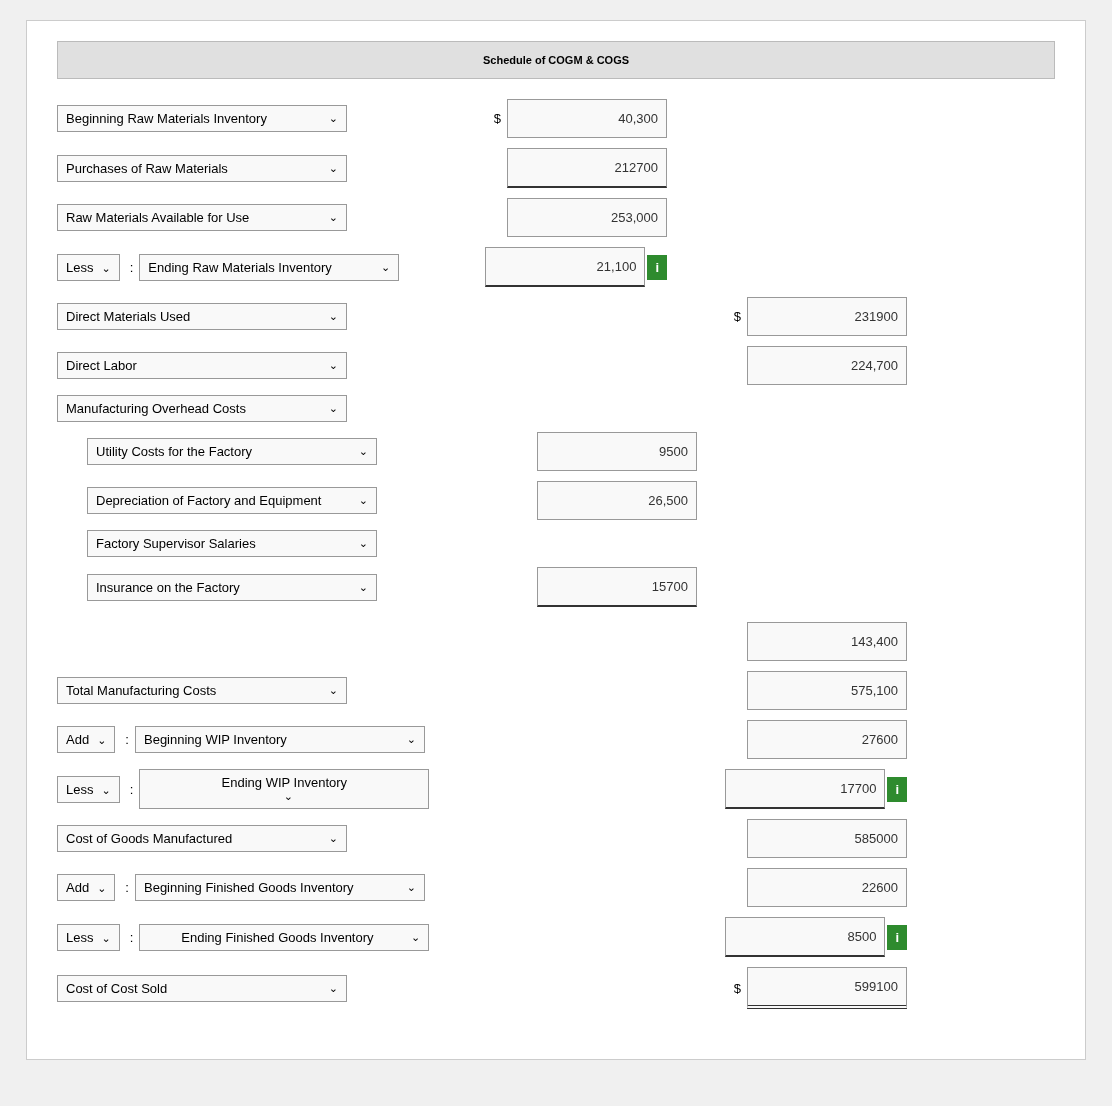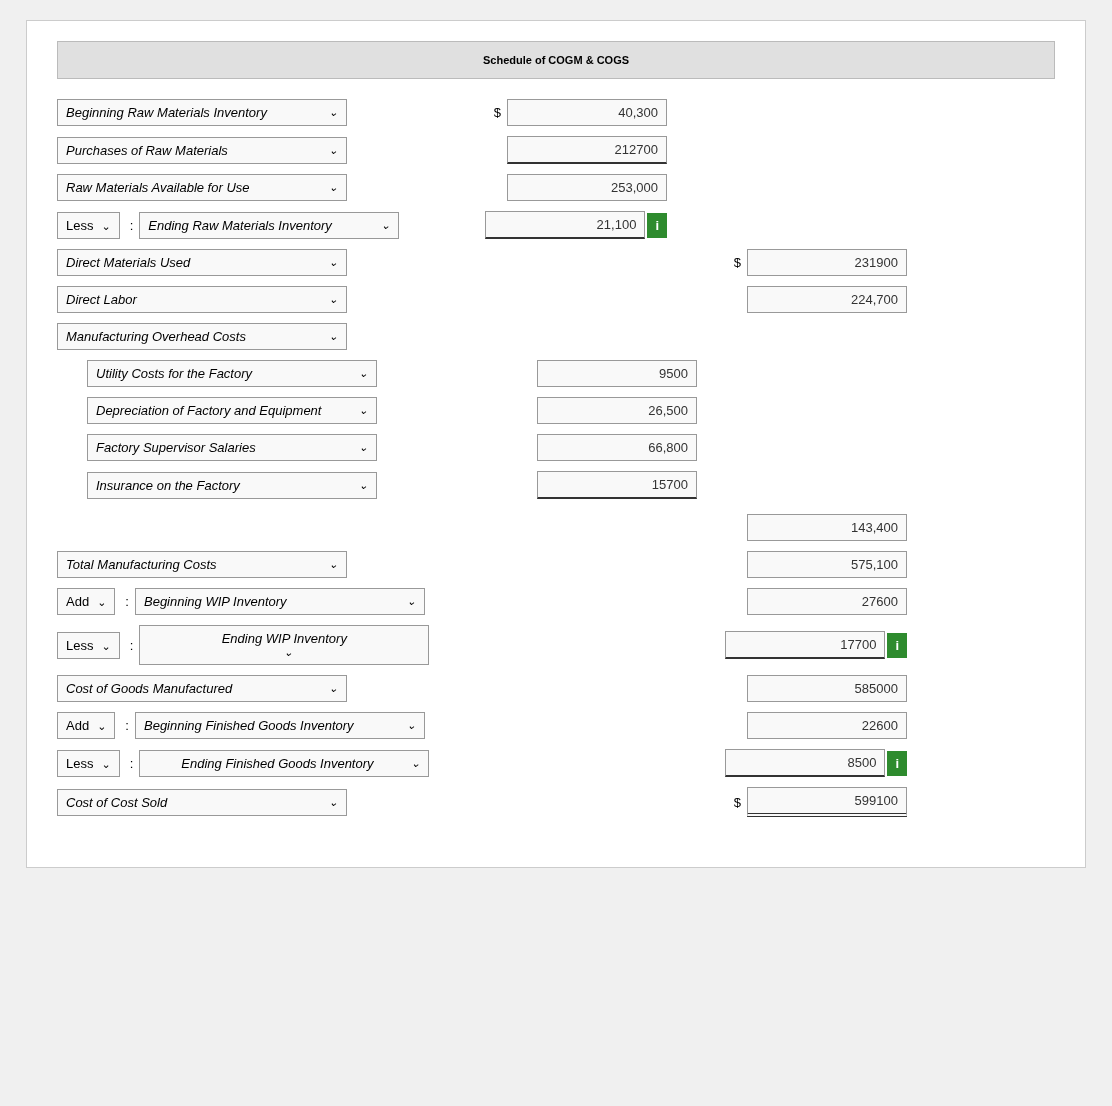--- a/index.html
+++ b/index.html
@@ -33,31 +33,30 @@
     }
     .dropdown {
       display: flex;
       align-items: center;
       background: #f9f9f9;
       border: 1px solid #999;
       padding: 5px 8px;
       min-width: 140px;
       cursor: pointer;
       justify-content: space-between;
-      font-style: italic;
     }
     .dropdown.wide { min-width: 290px; }
     .dropdown-arrow {
       margin-left: 8px;
       font-size: 11px;
     }
     .input-box {
       border: 1px solid #999;
       background: #f9f9f9;
-      padding: 5px 8px;
+      padding: 11px 8px;
       text-align: right;
       min-width: 120px;
       color: #333;
     }
     .input-box.col2 { min-width: 160px; }
     .input-box.col3 { min-width: 160px; }
     .dollar-sign {
       margin: 0 6px;
       font-size: 13px;
     }
@@ -217,23 +216,20 @@
     <div class="col3-area"></div>
   </div>
 
   <div class="row overhead-indent">
     <div class="col1-area">
       <div class="dropdown wide">
         <span>Factory Supervisor Salaries</span>
         <span class="dropdown-arrow">⌄</span>
       </div>
     </div>
-    <div class="col2-area">
-      <div class="input-box col2">66,800</div>
-    </div>
     <div class="col3-area"></div>
   </div>
 
   <div class="row overhead-indent">
     <div class="col1-area">
       <div class="dropdown wide">
         <span>Insurance on the Factory</span>
         <span class="dropdown-arrow">⌄</span>
       </div>
     </div>

